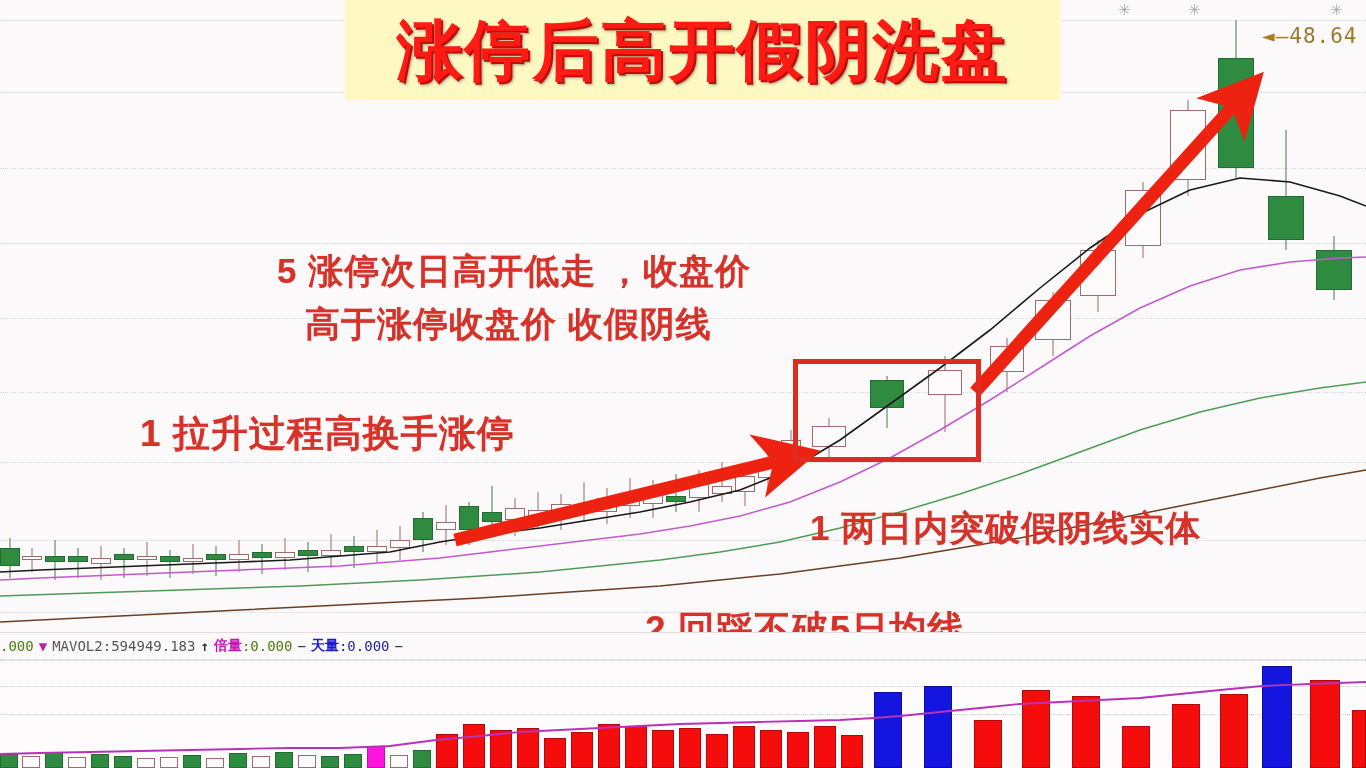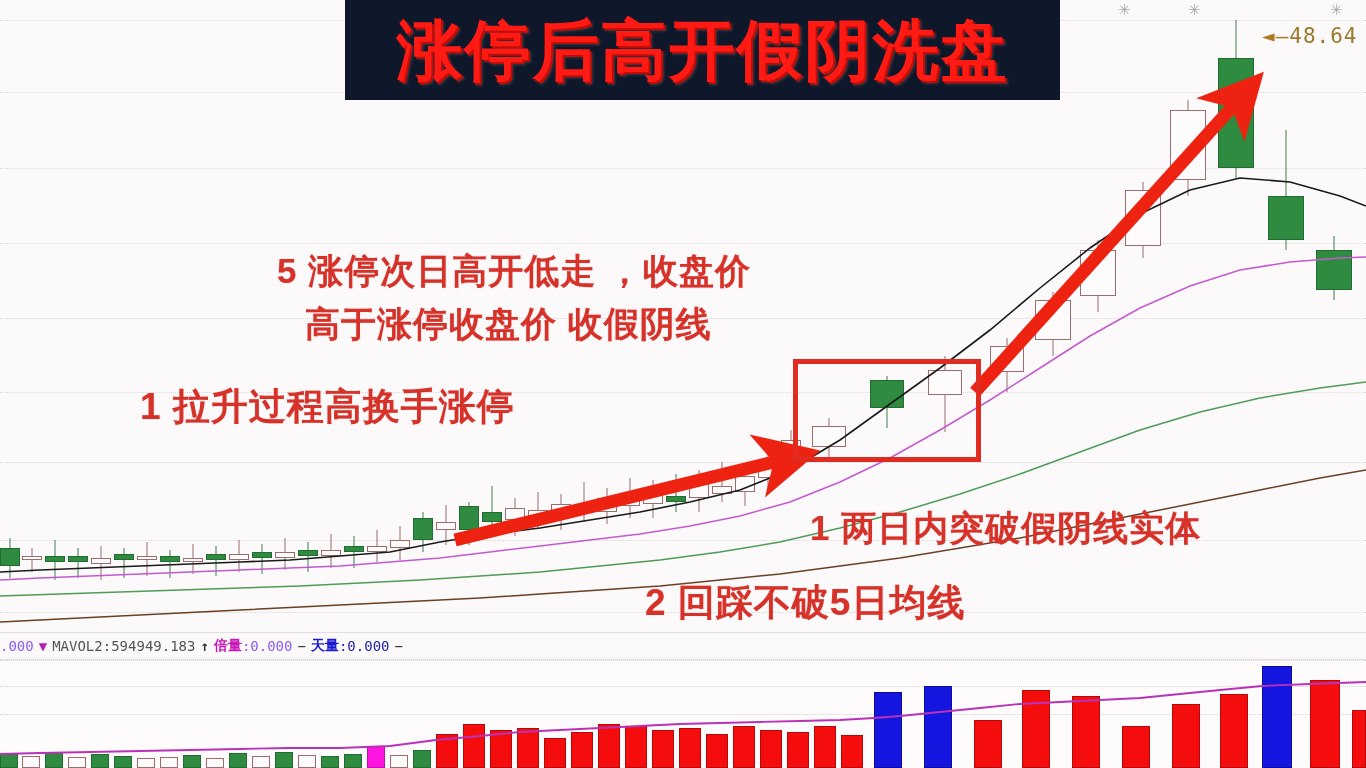--- a/index.html
+++ b/index.html
@@ -65,31 +65,31 @@
 
   
   .annot {
     position: absolute;
     color: #d6322a;
     font-weight: 700;
     white-space: nowrap;
     letter-spacing: 1px;
     text-shadow: 0 0 1px rgba(214,50,42,.35);
   }
-  .annot.a1 { font-size: 37px; }
+  .annot.a1 { font-size: 37px; margin-top: 27px; }
   .annot.a2 { font-size: 35px; }
   .annot.a3 { font-size: 35px; }
   .annot.a4 { font-size: 35px; }
 
   
   #title-banner {
     position: absolute;
     left: 345px; top: 0px;
     width: 715px; height: 100px;
-    background: #0f172a;
+    background: #fef9c3;
     display: flex;
     align-items: center;
     justify-content: center;
     z-index: 30;
   }
   #title-text {
     font-size: 66px;
     font-weight: 900;
     color: #ff1a14;
     letter-spacing: 2px;
@@ -139,21 +139,21 @@
     overflow: hidden;
     z-index: 25;
   }
   #status-bar .seg { display: inline-flex; align-items: center; }
   .st-magenta { color: #c618b8; font-weight: 700; }
   .st-gray    { color: #555555; }
   .st-blue    { color: #1a1ad0; font-weight: 700; }
   .st-arrow-d { color: #b21fb2; font-weight: 700; padding: 0 5px; }
   .st-arrow-u { color: #333333; font-weight: 700; padding: 0 5px; }
   .st-dash    { color: #333333; padding: 0 5px; }
-  .st-val     { color: #8b5cf6; }
+  .st-val     { color: #4d7c0f; }
   .st-val-b   { color: #2222aa; }
 
   
   #volume-pane {
     position: absolute;
     left: 0; top: 658px;
     width: 1366px; height: 110px;
     background: #fdfbfc;
     overflow: hidden;
   }

